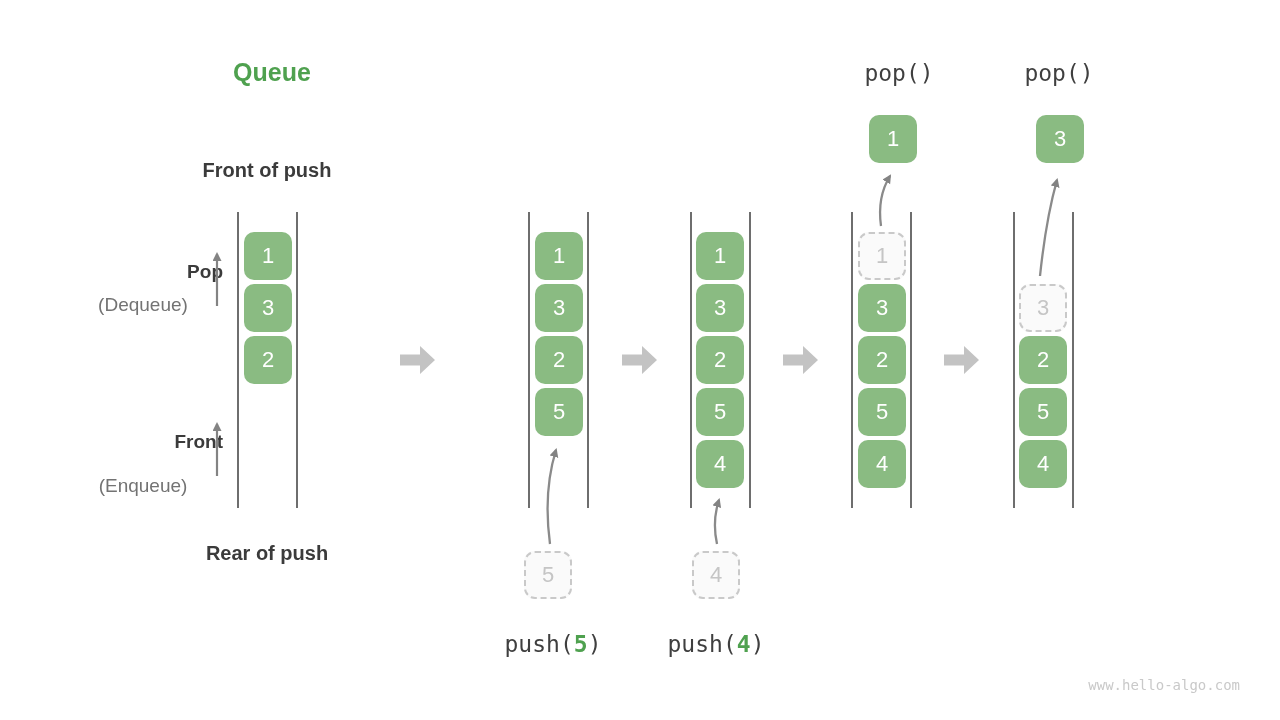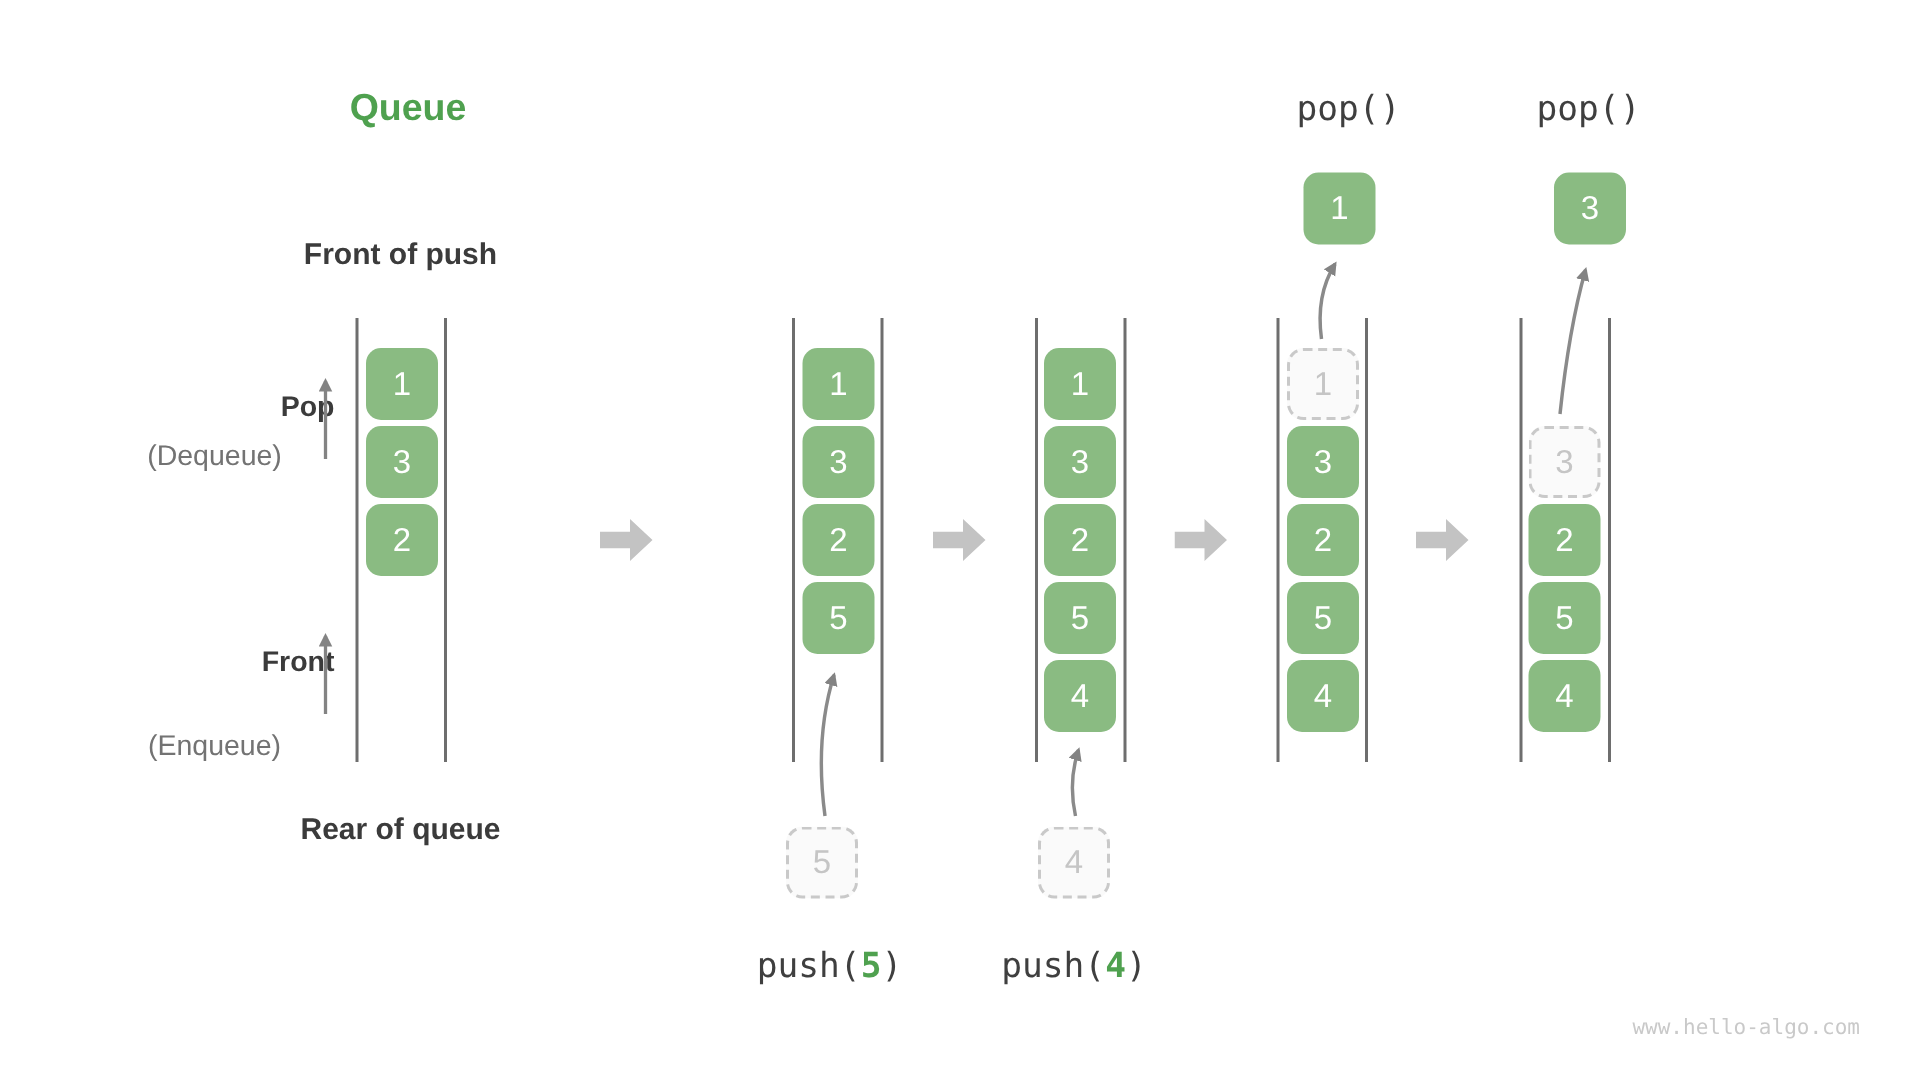--- a/index.html
+++ b/index.html
@@ -48,23 +48,23 @@
 <body>
 
 <div class="abs title" style="left:172px;top:58px;width:200px">Queue</div>
 
 <div class="abs caption-bold" style="left:167px;top:159px;width:200px">Front of push</div>
 
 <div class="abs side-bold" style="left:63px;top:261px;width:160px">Pop</div>
 <div class="abs side-reg" style="left:63px;top:294px;width:160px">(Dequeue)</div>
 
 <div class="abs side-bold" style="left:63px;top:431px;width:160px">Front</div>
-<div class="abs side-reg" style="left:63px;top:487px;width:160px">(Enqueue)</div>
+<div class="abs side-reg" style="left:63px;top:475px;width:160px">(Enqueue)</div>
 
-<div class="abs caption-bold" style="left:167px;top:542px;width:200px">Rear of queue</div>
+<div class="abs caption-bold" style="left:167px;top:542px;width:200px">Rear of push</div>
 
 <div class="abs rails" style="left:237px;top:212px"></div>
 <div class="abs rails" style="left:528px;top:212px"></div>
 <div class="abs rails" style="left:690px;top:212px"></div>
 <div class="abs rails" style="left:851px;top:212px"></div>
 <div class="abs rails" style="left:1013px;top:212px"></div>
 
 <div class="abs cell" style="left:244px;top:232px">1</div>
 <div class="abs cell" style="left:244px;top:284px">3</div>
 <div class="abs cell" style="left:244px;top:336px">2</div>

